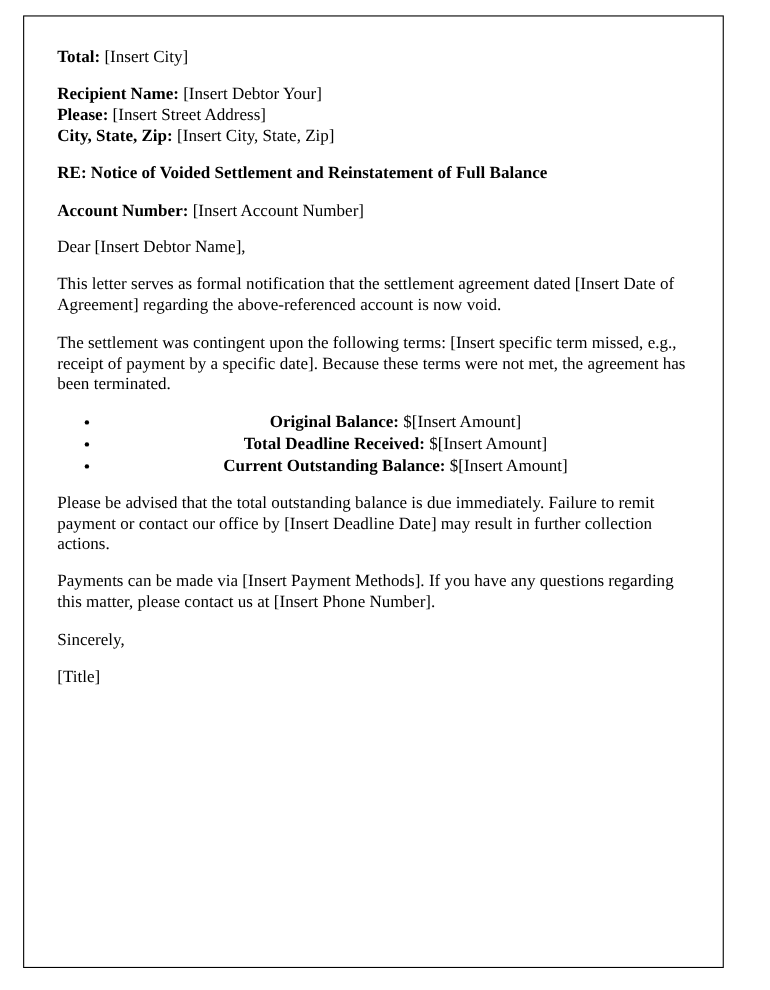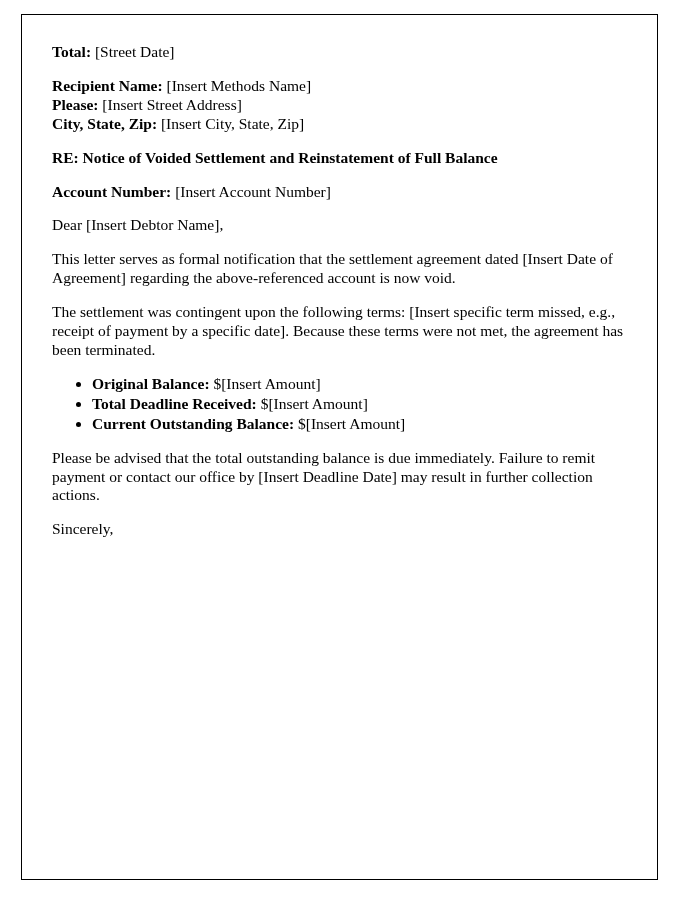--- a/index.html
+++ b/index.html
@@ -33,37 +33,38 @@
   .line {
     margin: 0;
   }
   .b {
     font-weight: bold;
   }
   ul.balances {
     margin: 0 0 15px 0;
     padding-left: 40px;
     list-style-type: disc;
+    text-align: center;
   }
   ul.balances li {
     margin: 0 0 1px 0;
   }
   .sig-block div {
     margin: 0;
   }
 </style>
 </head>
 <body>
 
 <div class="page">
 
-  <p class="para"><span class="b">Total:</span> <span>[Street Date]</span></p>
+  <p class="para"><span class="b">Total:</span> <span>[Insert City]</span></p>
 
   <div class="para">
-    <p class="line"><span class="b">Recipient Name:</span> <span>[Insert Methods Name]</span></p>
+    <p class="line"><span class="b">Recipient Name:</span> <span>[Insert Debtor Your]</span></p>
     <p class="line"><span class="b">Please:</span> <span>[Insert Street Address]</span></p>
     <p class="line"><span class="b">City, State, Zip:</span> <span>[Insert City, State, Zip]</span></p>
   </div>
 
   <p class="para b">RE: Notice of Voided Settlement and Reinstatement of Full Balance</p>
 
   <p class="para"><span class="b">Account Number:</span> <span>[Insert Account Number]</span></p>
 
   <p class="para">Dear [Insert Debtor Name],</p>
 
@@ -73,19 +74,21 @@
 
 
   <ul class="balances">
     <li><span class="b">Original Balance:</span> <span>$[Insert Amount]</span></li>
     <li><span class="b">Total Deadline Received:</span> <span>$[Insert Amount]</span></li>
     <li><span class="b">Current Outstanding Balance:</span> <span>$[Insert Amount]</span></li>
   </ul>
 
   <p class="para">Please be advised that the total outstanding balance is due immediately. Failure to remit payment or contact our office by [Insert Deadline Date] may result in further collection actions.</p>
 
+  <p class="para">Payments can be made via [Insert Payment Methods]. If you have any questions regarding this matter, please contact us at [Insert Phone Number].</p>
 
   <p class="para">Sincerely,</p>
 
   <div class="sig-block">
+    <div>[Title]</div>
   </div>
 
 </div>
 
 </body></html>

